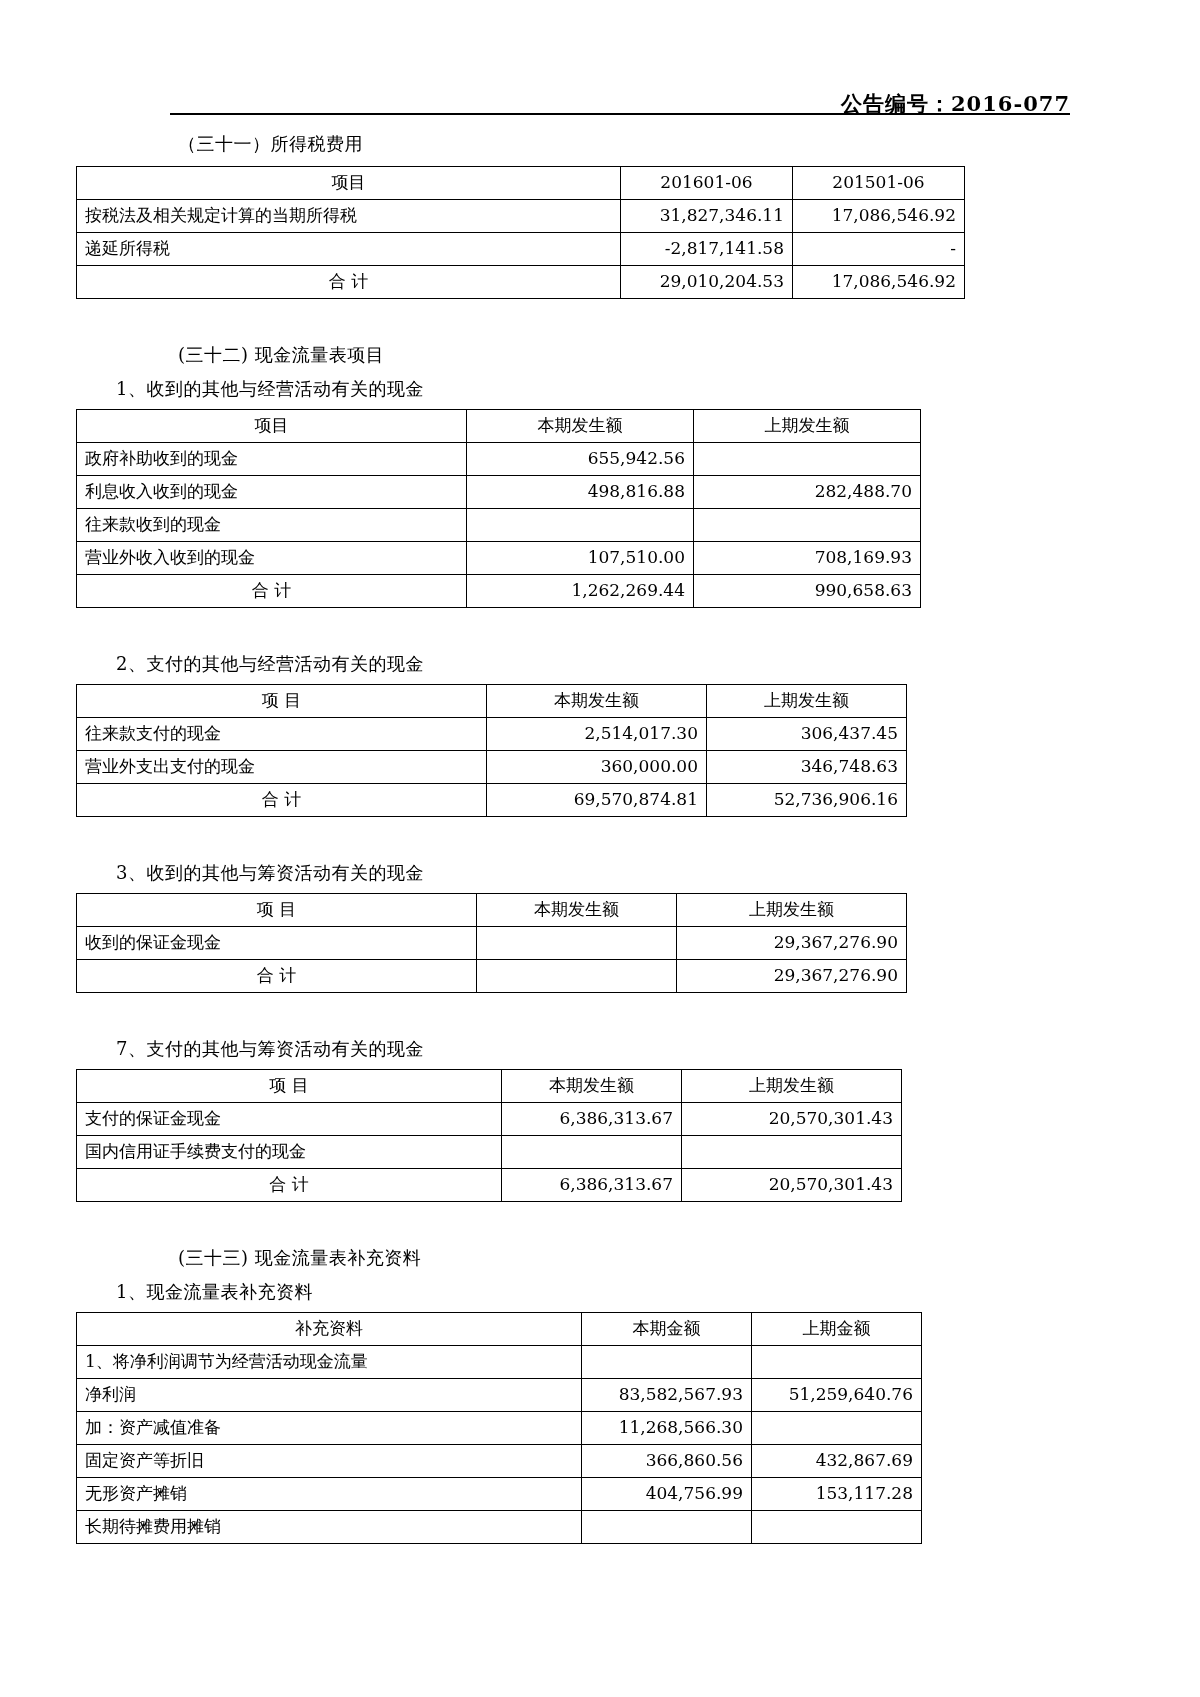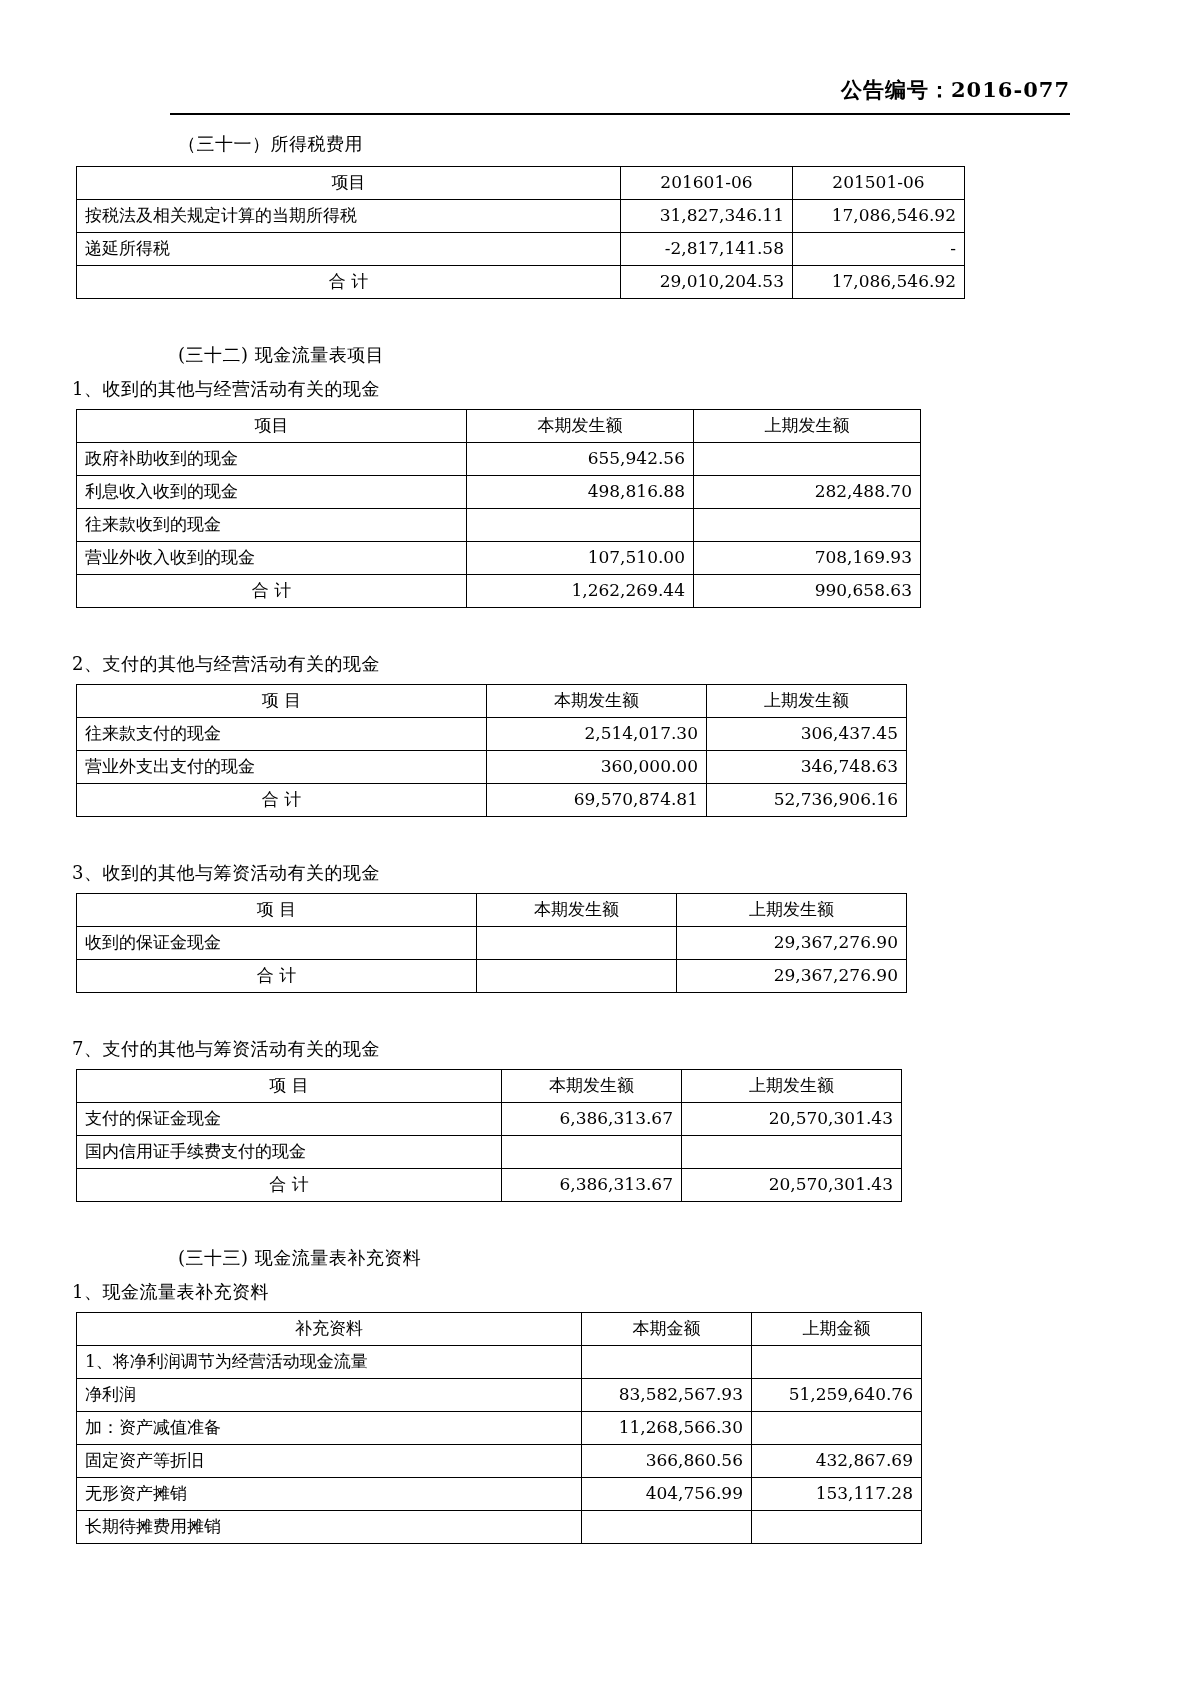--- a/index.html
+++ b/index.html
@@ -16,21 +16,21 @@
   }
   .page {
     width: 1200px;
     height: 1697px;
     position: relative;
     box-sizing: border-box;
     padding: 0;
   }
   .header {
     position: absolute;
-    top: 76px;
+    top: 90px;
     left: 170px;
     width: 900px;
     text-align: right;
     font-size: 21px;
     font-weight: bold;
     letter-spacing: 1px;
   }
   .header-rule {
     position: absolute;
     top: 113px;
@@ -46,21 +46,21 @@
   }
   .section-title {
     font-size: 18px;
     margin: 0 0 10px 0;
     padding-left: 178px;
     letter-spacing: 0.5px;
   }
   .sub-title {
     font-size: 18px;
     margin: 0 0 8px 0;
-    padding-left: 72px;
+    padding-left: 116px;
     letter-spacing: 0.5px;
   }
   .gap-lg { height: 44px; }
 
   table.fin {
     border-collapse: collapse;
     margin-left: 76px;
     table-layout: fixed;
   }
   table.fin td {

